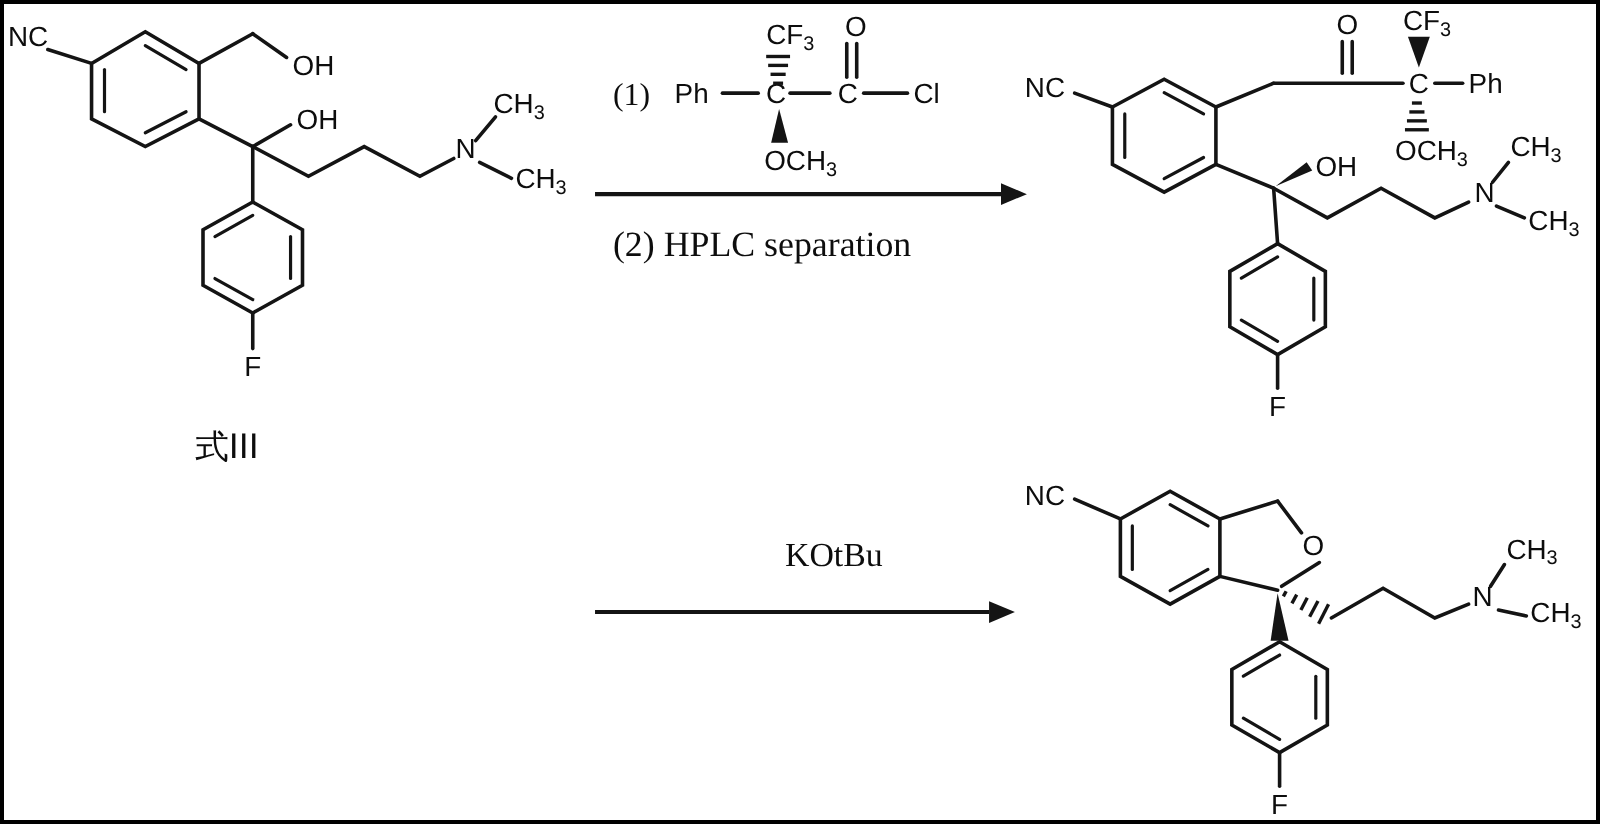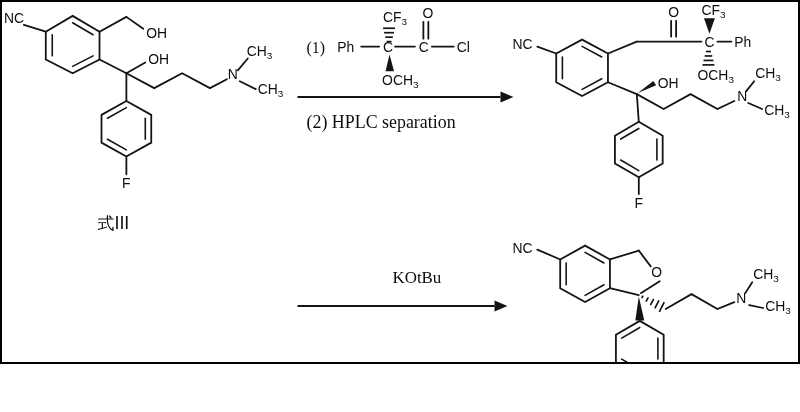--- a/index.html
+++ b/index.html
@@ -1,18 +1,18 @@
 <!DOCTYPE html>
 <html><head>
 <meta charset="utf-8">
 <style>
   html,body{margin:0;padding:0;background:#ffffff;}
   .frame{
     box-sizing:border-box;
-    width:800px;height:364px;
+    width:800px;height:412px;
     border:2px solid #000;
     background:#fff;
     overflow:hidden;
   }
   svg{display:block;}
   .bond{stroke:#141414;stroke-width:1.8;fill:none;stroke-linecap:round;}
   .inner{stroke:#141414;stroke-width:1.6;fill:none;stroke-linecap:round;}
   .hash{stroke:#141414;stroke-width:1.7;fill:none;stroke-linecap:butt;}
   .wedge{fill:#141414;stroke:none;}
   .arrowline{stroke:#141414;stroke-width:2.1;fill:none;}

